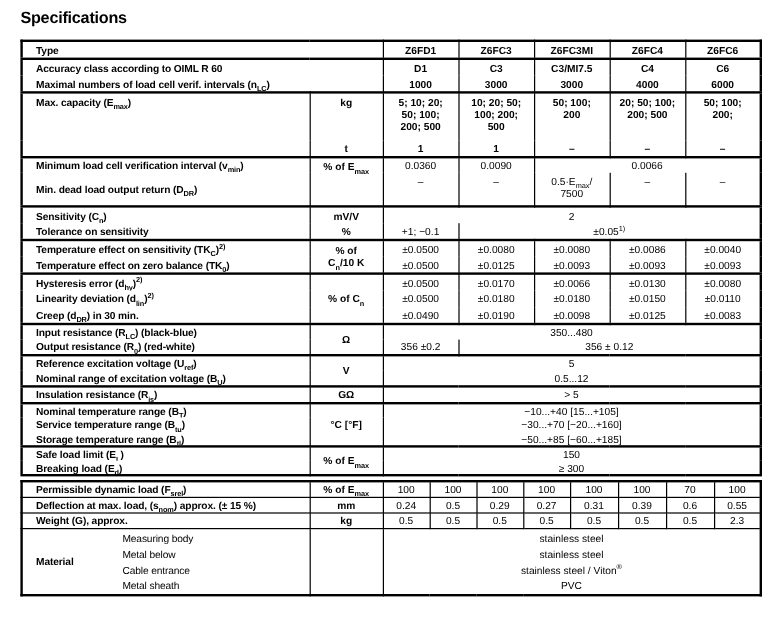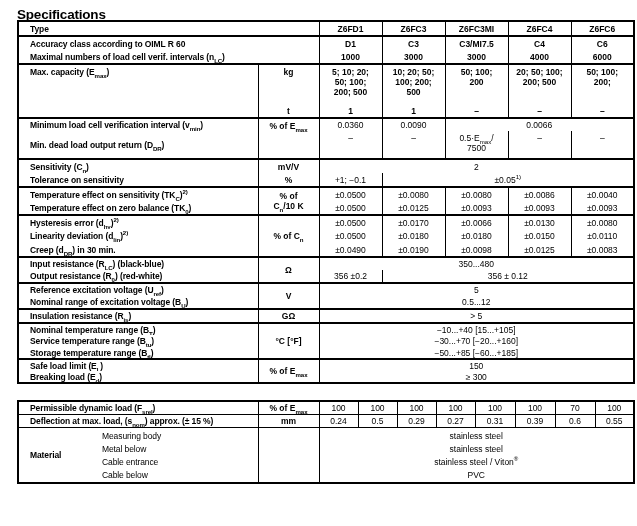--- a/index.html
+++ b/index.html
@@ -1,21 +1,21 @@
 <!DOCTYPE html>
 <html><head>
 <meta charset="utf-8">
 <style>
   html,body{margin:0;padding:0}
   body{width:637px;height:526px;background:#fff;color:#000;
        font-family:"Liberation Sans","DejaVu Sans",sans-serif}
   .page{position:relative;width:637px;height:526px;background:#fff}
   .title{position:absolute;left:17px;top:7px;font-size:13.5px;font-weight:bold;letter-spacing:-0.2px}
   table.spec{position:absolute;left:17px;border-collapse:collapse;table-layout:fixed;border:2px solid #000;background:#fff}
-  table.t1{top:20px;width:616px}
+  table.t1{top:33px;width:616px}
   table.t2{top:400px;width:616px}
   .t1 tbody{border-bottom:2px solid #000}
   td{border:1px solid #000;font-size:8.5px;line-height:10px;text-align:center;
      vertical-align:middle;padding:0 2px;overflow:hidden}
   td.lbl{text-align:left;font-weight:bold;padding-left:11px;white-space:nowrap;letter-spacing:-0.1px}
   td.unit{font-weight:bold}
   td.hdr{font-weight:bold}
   td.nt{border-top-style:hidden}
   td.top{vertical-align:top;padding-top:2px}
   td.left{text-align:left;padding-left:10px}
@@ -267,29 +267,41 @@
         <td class="unit">mm</td>
         <td>0.24</td>
         <td>0.5</td>
         <td>0.29</td>
         <td>0.27</td>
         <td>0.31</td>
         <td>0.39</td>
         <td>0.6</td>
         <td>0.55</td>
       </tr>
+      <tr class="h13">
+        <td class="lbl">Weight (G), approx.</td>
+        <td class="unit">kg</td>
+        <td>0.5</td>
+        <td>0.5</td>
+        <td>0.5</td>
+        <td>0.5</td>
+        <td>0.5</td>
+        <td>0.5</td>
+        <td>0.5</td>
+        <td>2.3</td>
+      </tr>
       <tr class="h52">
         <td class="lbl top">
           <div class="mat-wrap">
             <span class="mat-title">Material</span>
             <div class="mat-items">
               <div>Measuring body</div>
               <div>Metal below</div>
               <div>Cable entrance</div>
-              <div>Cable below</div>
+              <div>Metal sheath</div>
             </div>
           </div>
         </td>
         <td class="unit"></td>
         <td class="top" colspan="8">
           <div class="mat-line">stainless steel</div>
           <div class="mat-line">stainless steel</div>
           <div class="mat-line">stainless steel / Viton<sup>®</sup></div>
           <div class="mat-line">PVC</div>
         </td>

